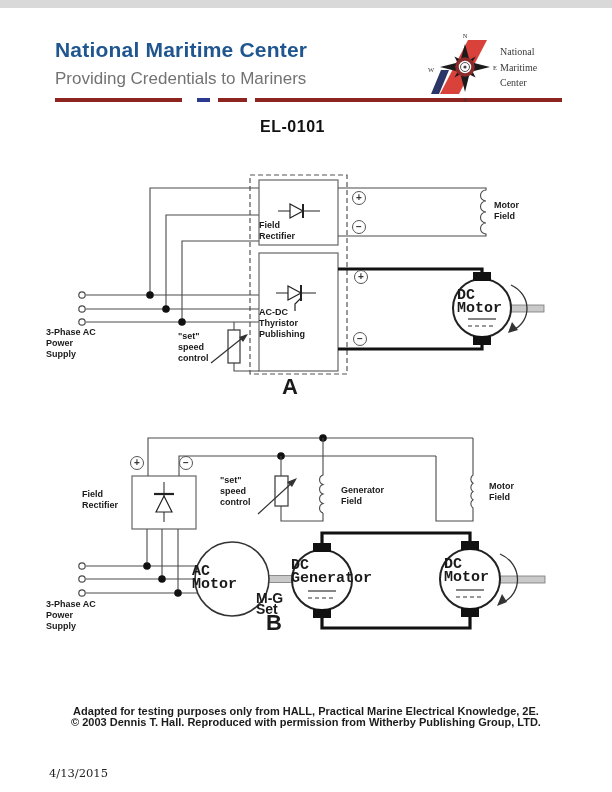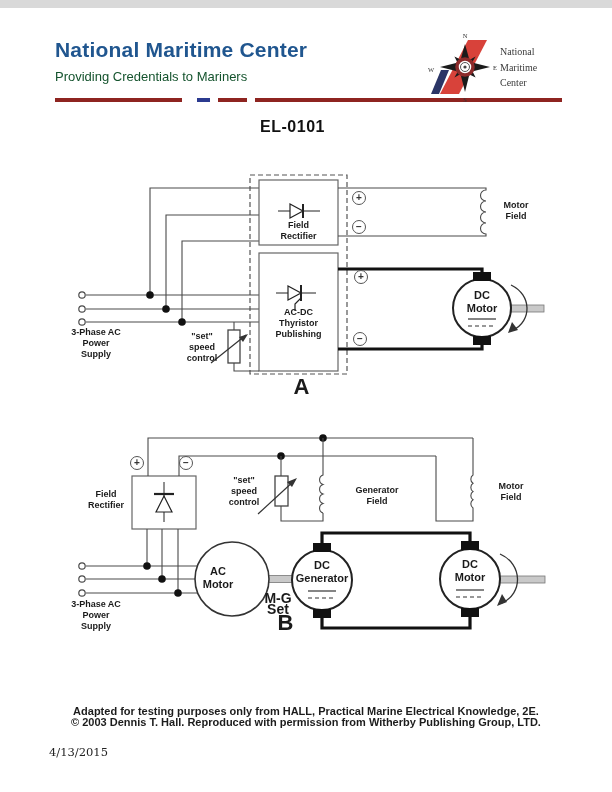--- a/index.html
+++ b/index.html
@@ -3,38 +3,38 @@
 <meta charset="utf-8">
 <style>
   html,body{margin:0;padding:0;background:#d9d9d9;}
   .page{
     position:relative;width:612px;height:792px;margin:8px auto;background:#ffffff;
     font-family:"Liberation Sans",sans-serif;overflow:hidden;
   }
   .abs{position:absolute;}
   .lbl{
     position:absolute;font-weight:bold;font-size:9px;line-height:11px;
-    text-align:center;white-space:pre-line;color:#1a1a1a;
-  }
-  .motor-lbl{font-size:11px;line-height:13px;}
+    white-space:pre-line;color:#1a1a1a;
+  }
+  .motor-lbl{font-size:15px;line-height:13px;font-family:Liberation Mono, monospace;}
   .big-letter{font-size:22px;line-height:22px;letter-spacing:1px;}
   .term{
     position:absolute;width:14px;height:14px;border:1.3px solid #555;border-radius:50%;
     background:#fff;display:flex;align-items:center;justify-content:center;
     font-size:10px;font-weight:bold;color:#333;box-sizing:border-box;line-height:1;
   }
   .hdr-title{position:absolute;left:55px;top:30px;font-size:21px;font-weight:bold;color:#20568f;letter-spacing:0.2px;}
-  .hdr-sub{position:absolute;left:55px;top:61px;font-size:13px;color:#14532d;}
+  .hdr-sub{position:absolute;left:55px;top:61px;font-size:17px;color:#737373;}
   .logo-text{
     position:absolute;left:500px;top:36px;width:80px;font-family:"Liberation Serif",serif;
     font-size:10px;line-height:15.5px;color:#3a3a3a;white-space:pre-line;
   }
   .doc-code{position:absolute;left:0;top:110px;width:585px;text-align:center;font-size:16px;font-weight:bold;color:#111;letter-spacing:0.5px;}
   .foot{position:absolute;left:0;width:612px;text-align:center;font-size:11px;font-weight:bold;color:#1c1c1c;line-height:11px;}
-  .date{position:absolute;left:49px;top:737px;font-family:"DejaVu Serif",serif;font-size:11.5px;color:#222;}
+  .date{position:absolute;left:49px;top:758px;font-family:"DejaVu Serif",serif;font-size:11.5px;color:#222;}
 </style>
 </head>
 <body>
 
 <div class="page">
 
   <div class="hdr-title">National Maritime Center</div>
   <div class="hdr-sub">Providing Credentials to Mariners</div>
   <div class="logo-text">National
 Maritime

